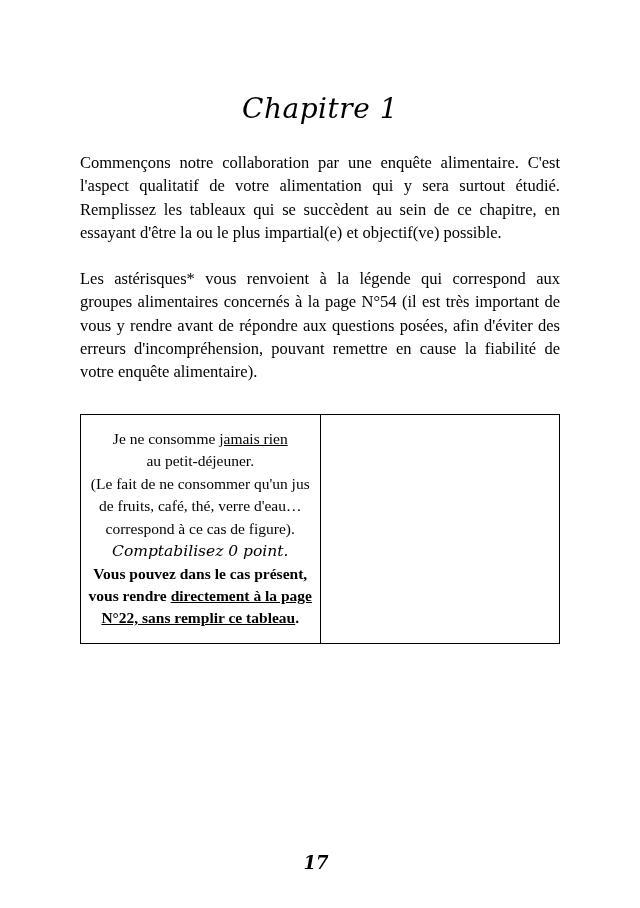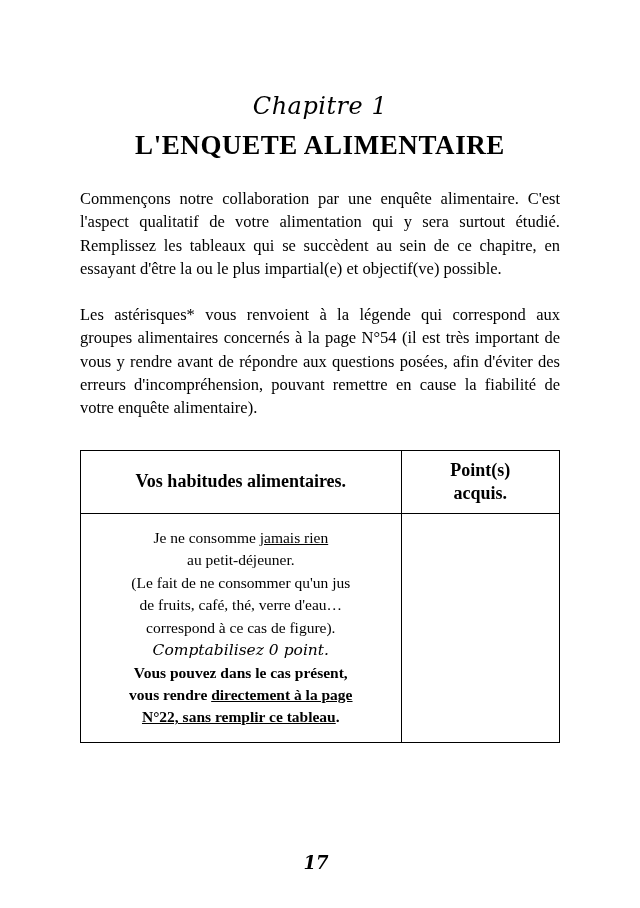--- a/index.html
+++ b/index.html
@@ -24,21 +24,21 @@
   }
   .chapter-label {
     text-align: center;
     font-family: "DejaVu Serif", serif;
     font-style: italic;
     font-size: 21px;
     margin-top: 92px;
     letter-spacing: 0.5px;
   }
   .chapter-label .drop {
-    font-size: 24px;
+    font-size: 28px;
   }
   .chapter-title {
     text-align: center;
     font-family: "Liberation Serif", serif;
     font-weight: bold;
     font-size: 27px;
     letter-spacing: 0.6px;
     margin-top: 10px;
   }
   .para {
@@ -121,36 +121,28 @@
 </style>
 </head>
 <body>
 
 <div class="page">
 
   <div class="chapter-label">
     <span class="drop">Chapitre 1</span>
   </div>
 
-  <h1 class="chapter-title">L'ENQUETE ALIMENTAIRE</h1>
 
   <p class="para"><span>Commençons notre collaboration par une enquête alimentaire. C'est l'aspect </span><b>qualitatif</b><span> de votre alimentation qui y sera surtout étudié. Remplissez les tableaux qui se succèdent au sein de ce chapitre, en essayant d'être la ou le plus impartial(e) et objectif(ve) possible.</span></p>
 
 
   <p class="para tight"><span>Les </span><b>astérisques*</b><span> vous renvoient à la légende qui correspond aux groupes alimentaires concernés à la page N°54 (</span><b>il est très important de vous y rendre avant de répondre aux questions posées</b><span>, afin d'éviter des erreurs d'incompréhension, pouvant remettre en cause la fiabilité de votre enquête alimentaire).</span></p>
 
   <table class="habits">
     <tbody>
-      <tr>
-        <th class="col-left">Vos habitudes alimentaires.</th>
-        <th class="col-right">
-          <div>Point(s)</div>
-          <div>acquis.</div>
-        </th>
-      </tr>
       <tr>
         <td class="answer-cell">
           <div><span>Je </span><b>ne</b><span> consomme </span><b class="u">jamais rien</b></div>
           <div>au petit-déjeuner.</div>
           <div>(Le fait de ne consommer qu'un jus</div>
           <div>de fruits, café, thé, verre d'eau…</div>
           <div>correspond à ce cas de figure).</div>
           <div class="script"><span>Comptabilisez </span><b>0 point</b><span>.</span></div>
           <div class="line-strong">Vous pouvez dans le cas présent,</div>
           <div class="line-strong"><span>vous rendre </span><span class="u">directement à la page</span></div>

